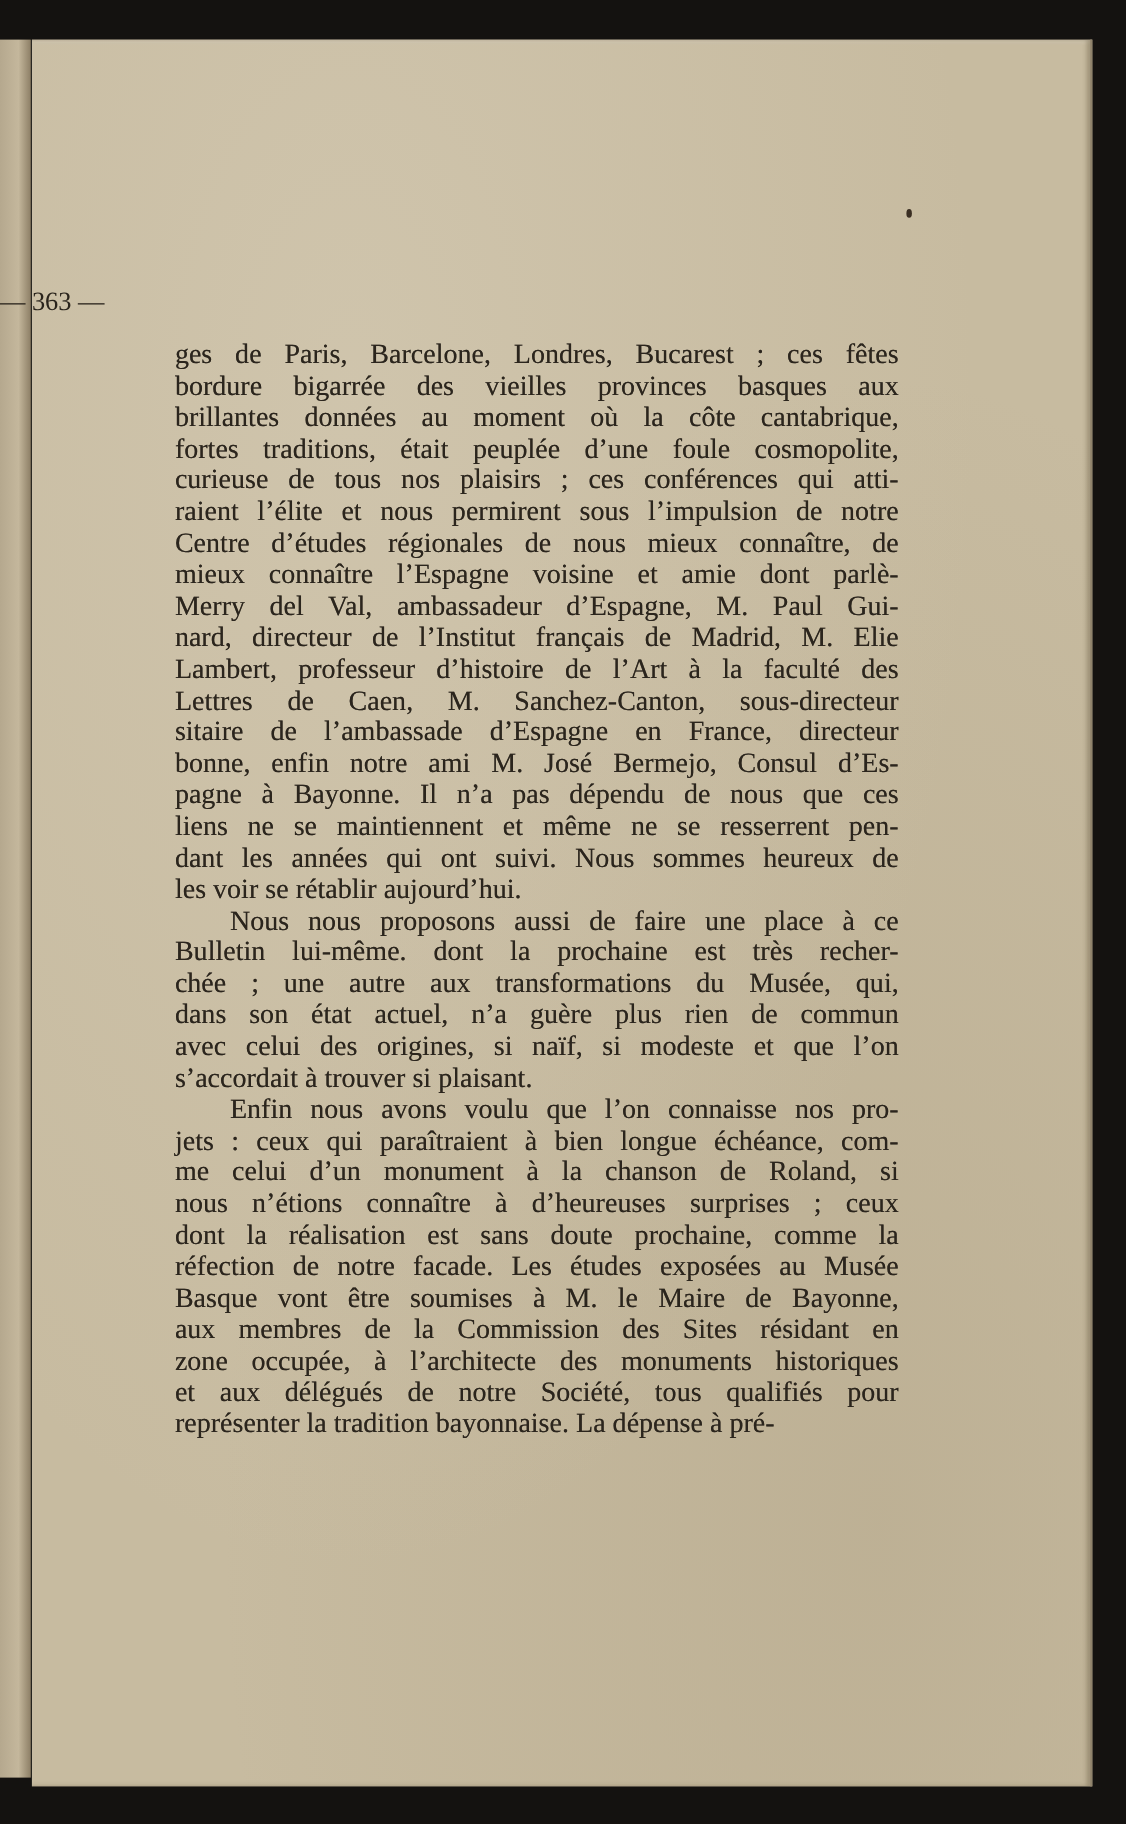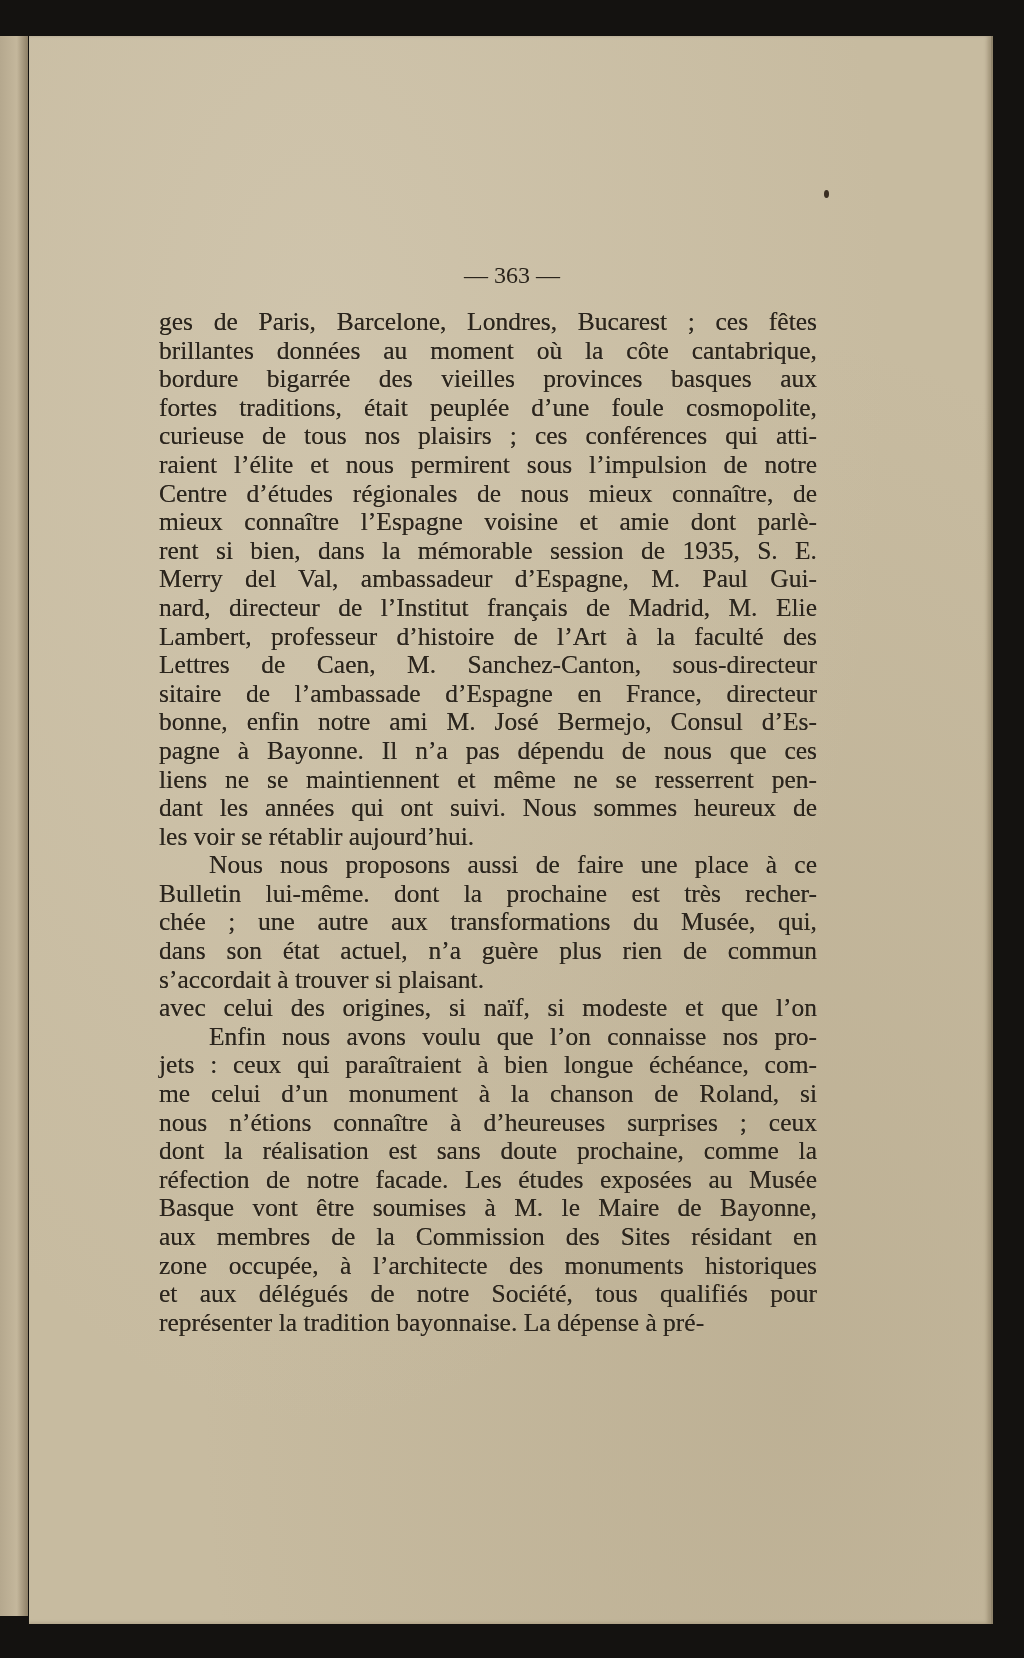--- a/index.html
+++ b/index.html
@@ -35,27 +35,26 @@
         radial-gradient(ellipse at 30% 20%, rgba(214,204,182,0.55), rgba(0,0,0,0) 60%),
         radial-gradient(ellipse at 80% 85%, rgba(160,145,115,0.25), rgba(0,0,0,0) 55%);
       box-shadow: inset -3px 0 4px rgba(80,65,40,0.35), inset 0 3px 3px rgba(255,255,255,0.15);
       border-right: 2px solid #8f836b;
     }
     .page-number {
       position: absolute;
       left: 0;
       width: 100%;
       top: 226px;
-      text-align: center;
+      text-align: left;
       font-family: "Liberation Serif", "DejaVu Serif", serif;
       font-size: 24px;
       color: #2a241c;
       letter-spacing: 0;
       transform: translateX(-30px);
-      padding-left: 32px;
     }
     .text-block {
       position: absolute;
       left: 130px;
       top: 272px;
       width: 658px;
       font-family: Liberation Serif, serif;
       font-size: 25.5px;
       line-height: 28.6px;
       color: #2b251d;
@@ -89,46 +88,45 @@
 <body>
 
 <div class="scan">
   <div class="left-strip"></div>
   <div class="page">
     <span class="speck"></span>
     <div class="page-number">— 363 —</div>
     <div class="text-block" id="text-block">
         <div>
           <span class="line">ges de Paris, Barcelone, Londres, Bucarest ; ces fêtes</span>
+          <span class="line">bordure bigarrée des vieilles provinces basques aux</span>
           <span class="line">brillantes données au moment où la côte cantabrique,</span>
-          <span class="line">bordure bigarrée des vieilles provinces basques aux</span>
           <span class="line">fortes traditions, était peuplée d’une foule cosmopolite,</span>
           <span class="line">curieuse de tous nos plaisirs ; ces conférences qui atti-</span>
           <span class="line">raient l’élite et nous permirent sous l’impulsion de notre</span>
           <span class="line">Centre d’études régionales de nous mieux connaître, de</span>
           <span class="line">mieux connaître l’Espagne voisine et amie dont parlè-</span>
-          <span class="line">rent si bien, dans la mémorable session de 1935, S. E.</span>
           <span class="line">Merry del Val, ambassadeur d’Espagne, M. Paul Gui-</span>
           <span class="line">nard, directeur de l’Institut français de Madrid, M. Elie</span>
           <span class="line">Lambert, professeur d’histoire de l’Art à la faculté des</span>
           <span class="line">Lettres de Caen, M. Sanchez-Canton, sous-directeur</span>
           <span class="line">sitaire de l’ambassade d’Espagne en France, directeur</span>
           <span class="line">bonne, enfin notre ami M. José Bermejo, Consul d’Es-</span>
           <span class="line">pagne à Bayonne. Il n’a pas dépendu de nous que ces</span>
           <span class="line">liens ne se maintiennent et même ne se resserrent pen-</span>
           <span class="line">dant les années qui ont suivi. Nous sommes heureux de</span>
           <span class="line last">les voir se rétablir aujourd’hui.</span>
         </div>
         <div>
           <span class="line indent">Nous nous proposons aussi de faire une place à ce</span>
           <span class="line">Bulletin lui-même. dont la prochaine est très recher-</span>
           <span class="line">chée ; une autre aux transformations du Musée, qui,</span>
           <span class="line">dans son état actuel, n’a guère plus rien de commun</span>
+          <span class="line">avec celui des origines, si naïf, si modeste et que l’on</span>
           <span class="line last">s’accordait à trouver si plaisant.</span>
-          <span class="line">avec celui des origines, si naïf, si modeste et que l’on</span>
         </div>
         <div>
           <span class="line indent">Enfin nous avons voulu que l’on connaisse nos pro-</span>
           <span class="line">jets : ceux qui paraîtraient à bien longue échéance, com-</span>
           <span class="line">me celui d’un monument à la chanson de Roland, si</span>
           <span class="line">nous n’étions connaître à d’heureuses surprises ; ceux</span>
           <span class="line">dont la réalisation est sans doute prochaine, comme la</span>
           <span class="line">réfection de notre facade. Les études exposées au Musée</span>
           <span class="line">Basque vont être soumises à M. le Maire de Bayonne,</span>
           <span class="line">aux membres de la Commission des Sites résidant en</span>

